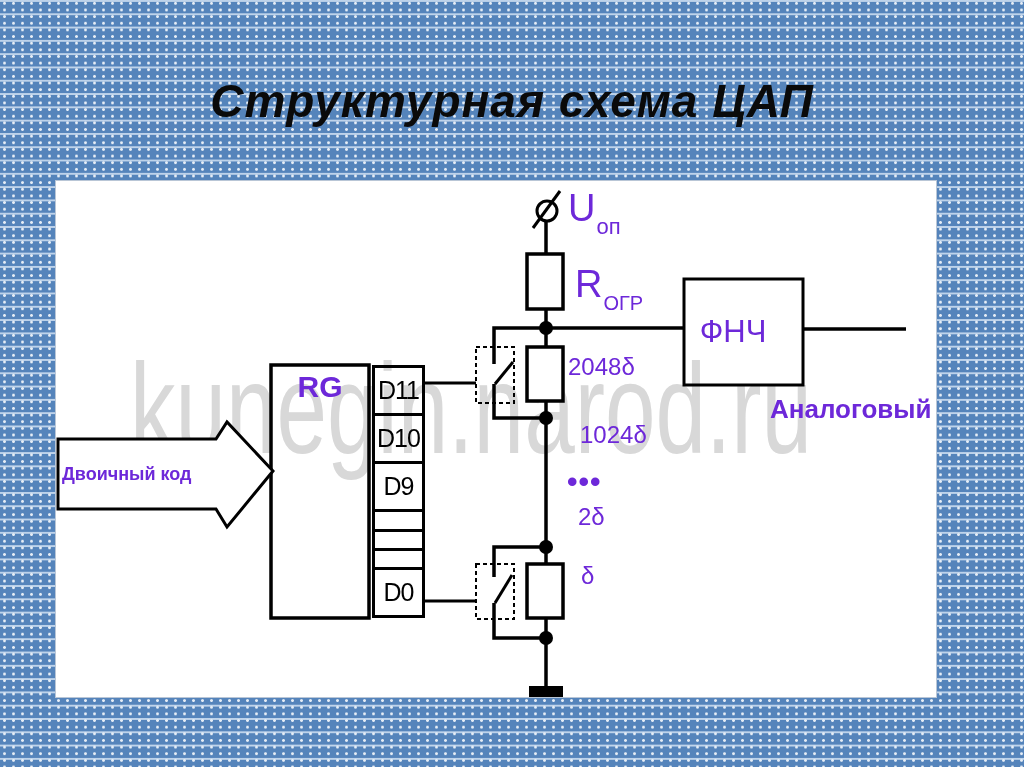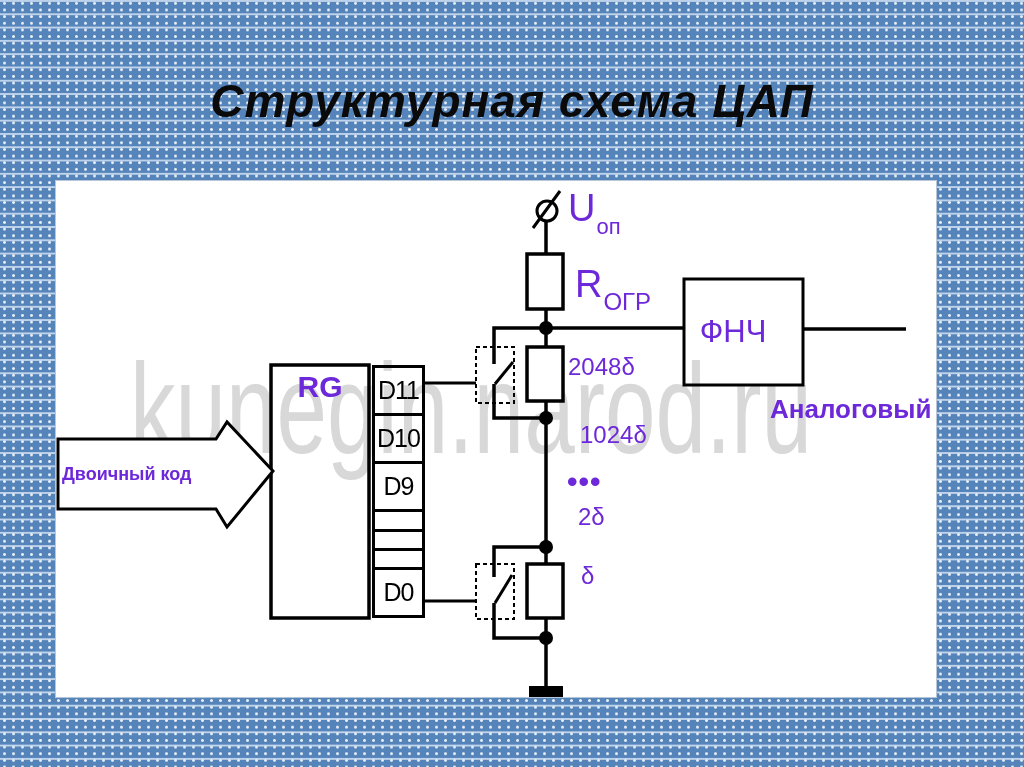--- a/index.html
+++ b/index.html
@@ -26,21 +26,21 @@
     font-size:128px;line-height:1;color:#d8d8d8;white-space:nowrap;
     transform:scaleX(0.71);transform-origin:left top;letter-spacing:0px;
     pointer-events:none;
   }
   .panel svg{position:absolute;left:0;top:0;z-index:2;}
   .lbl{position:absolute;z-index:3;color:#6d28d9;}
   .num{font-size:24px;font-weight:400;}
   .u-ref{left:512px;top:6px;font-size:38px;}
   .u-ref sub, .r-ogr sub{font-size:22px;position:relative;top:4px;left:1px;}
   .r-ogr{left:519px;top:82px;font-size:38px;}
-  .r-ogr sub{font-size:24px;}
+  .r-ogr sub{font-size:20px;}
   .lbl-2048{left:512px;top:172px;}
   .lbl-1024{left:516px;top:240px;margin-left:8px;}
   .lbl-dots{left:511px;top:284px;font-size:30px;font-weight:700;letter-spacing:1px;}
   .lbl-2d{left:522px;top:322px;}
   .lbl-1d{left:525px;top:381px;}
   .fnch{left:628px;top:98px;width:98px;height:106px;display:flex;align-items:center;justify-content:center;font-size:31px;}
   .analog{left:714px;top:212px;font-size:26px;font-weight:700;line-height:33px;}
   .rg-lbl{left:215px;top:189px;width:98px;text-align:center;font-size:30px;font-weight:700;}
   .bincode{left:6px;top:283px;width:200px;font-size:18px;font-weight:700;white-space:nowrap;}
   .cells{

